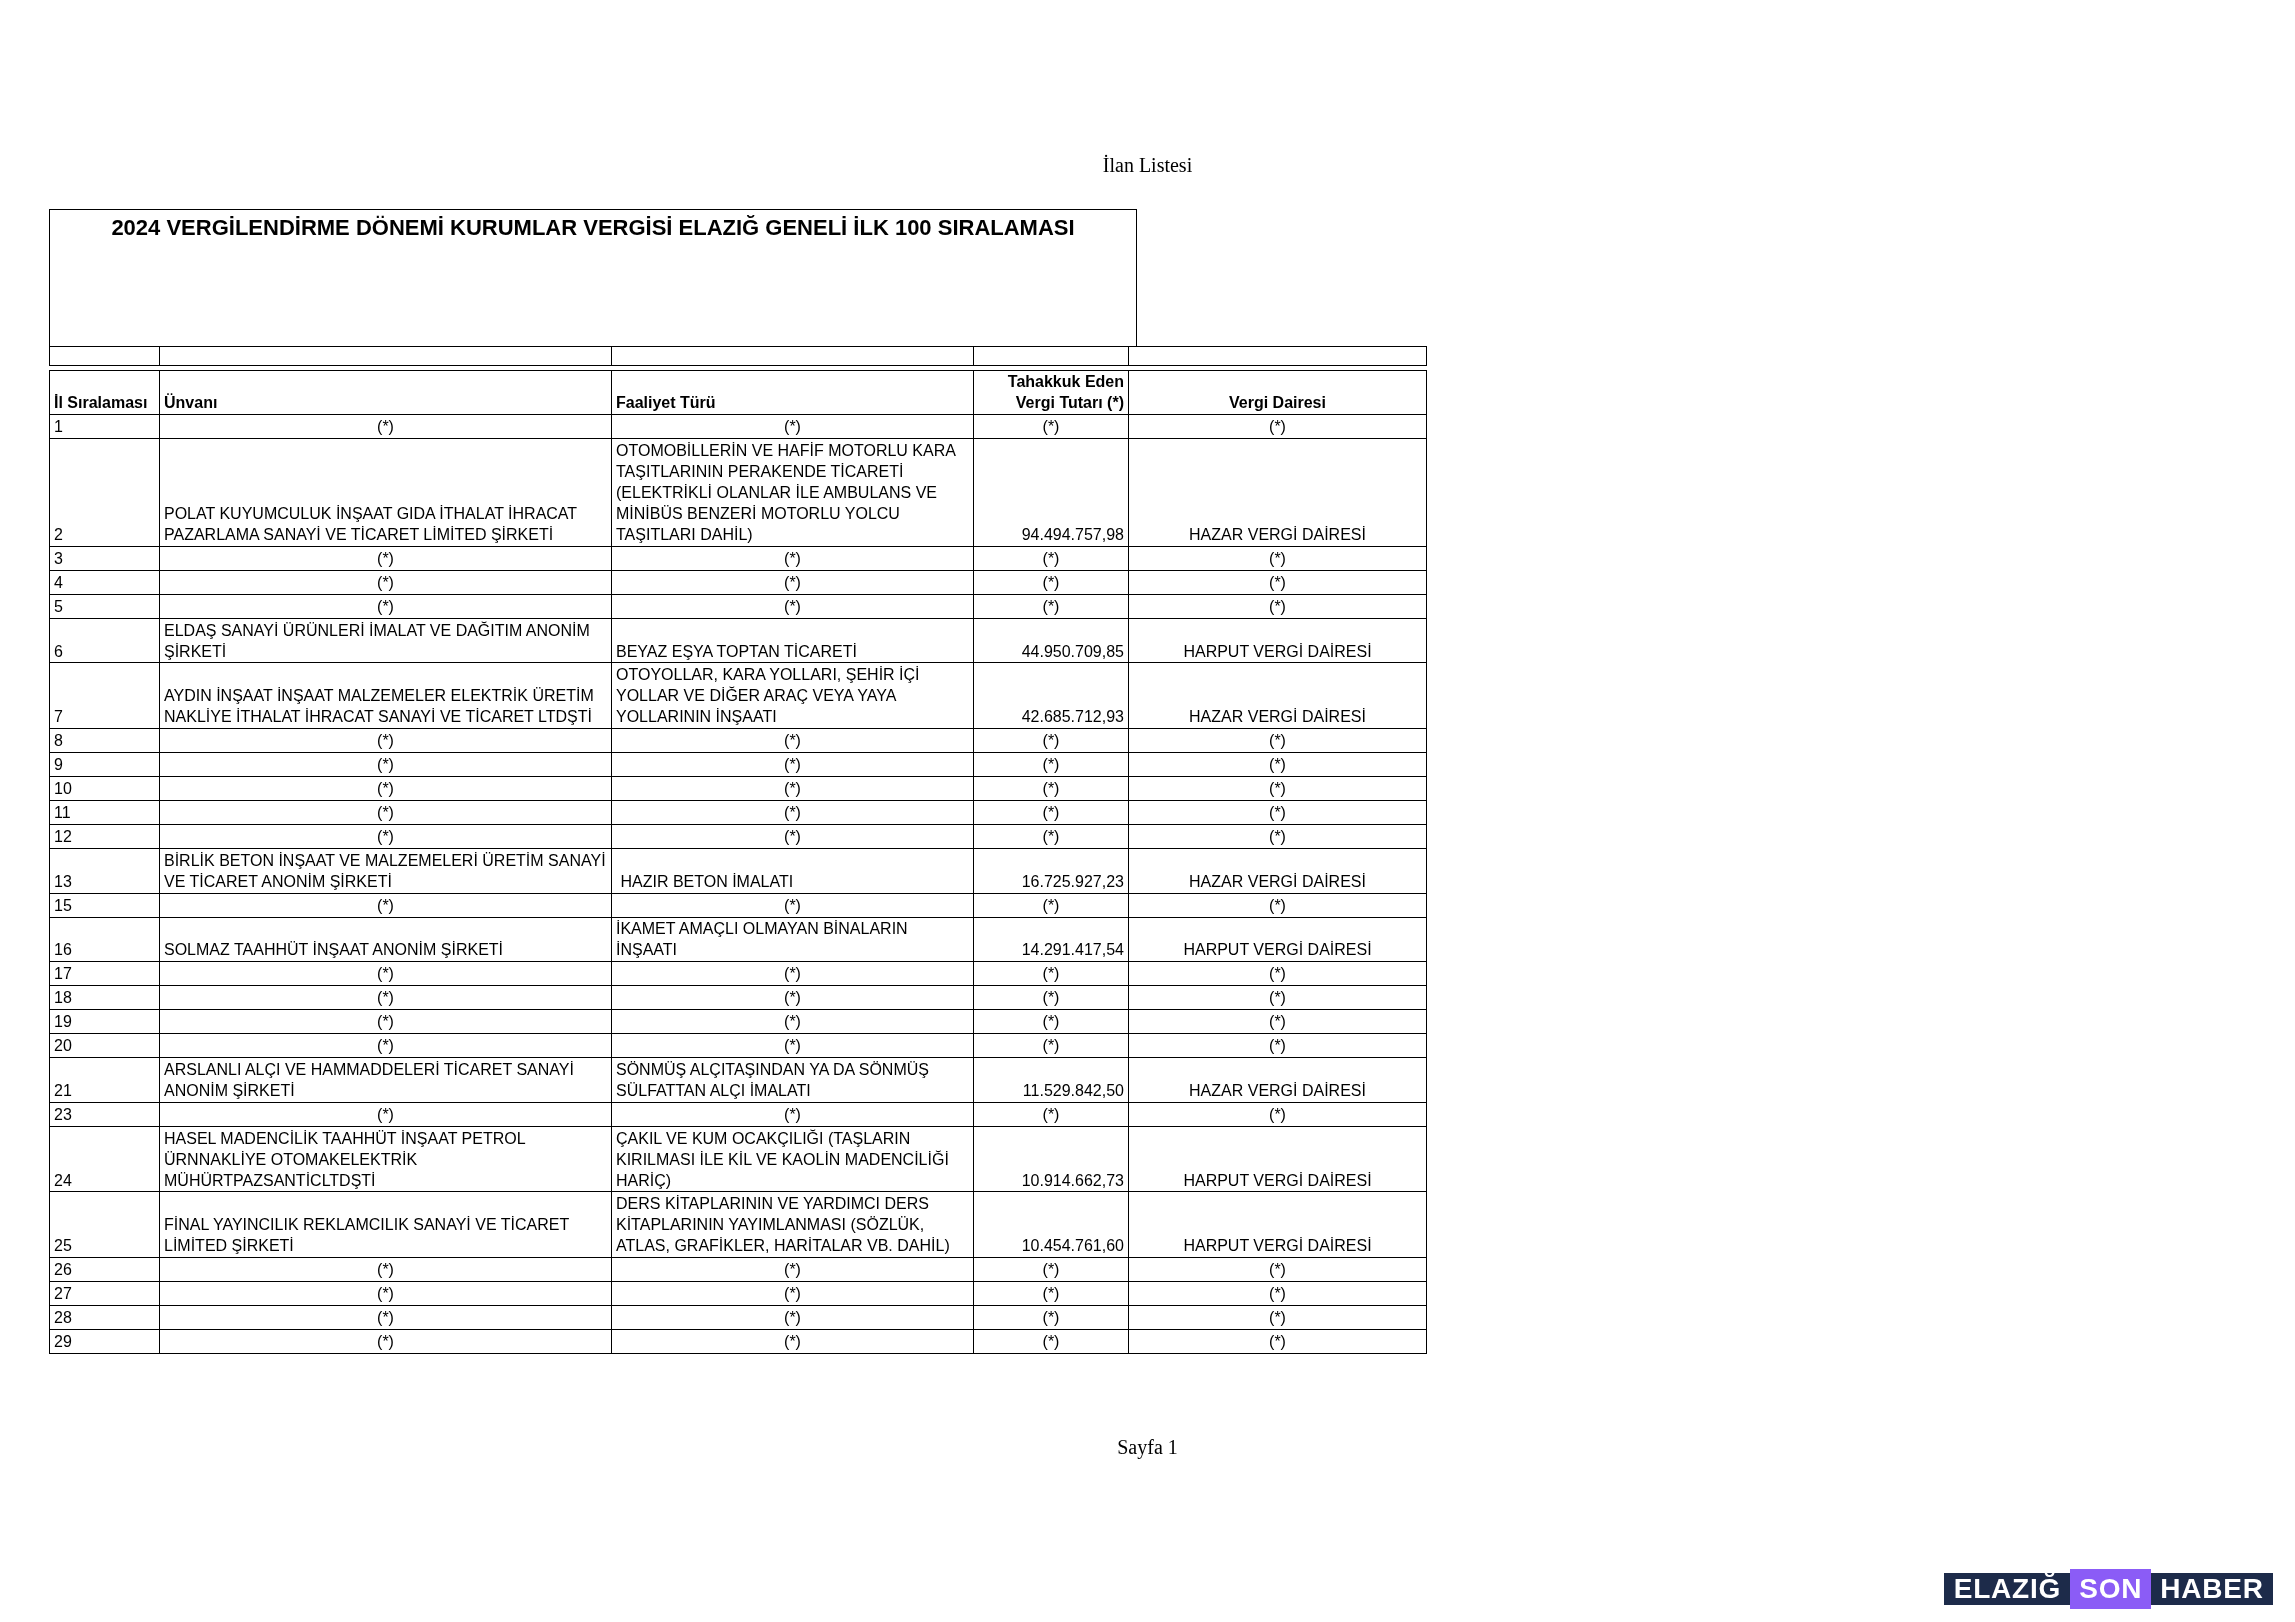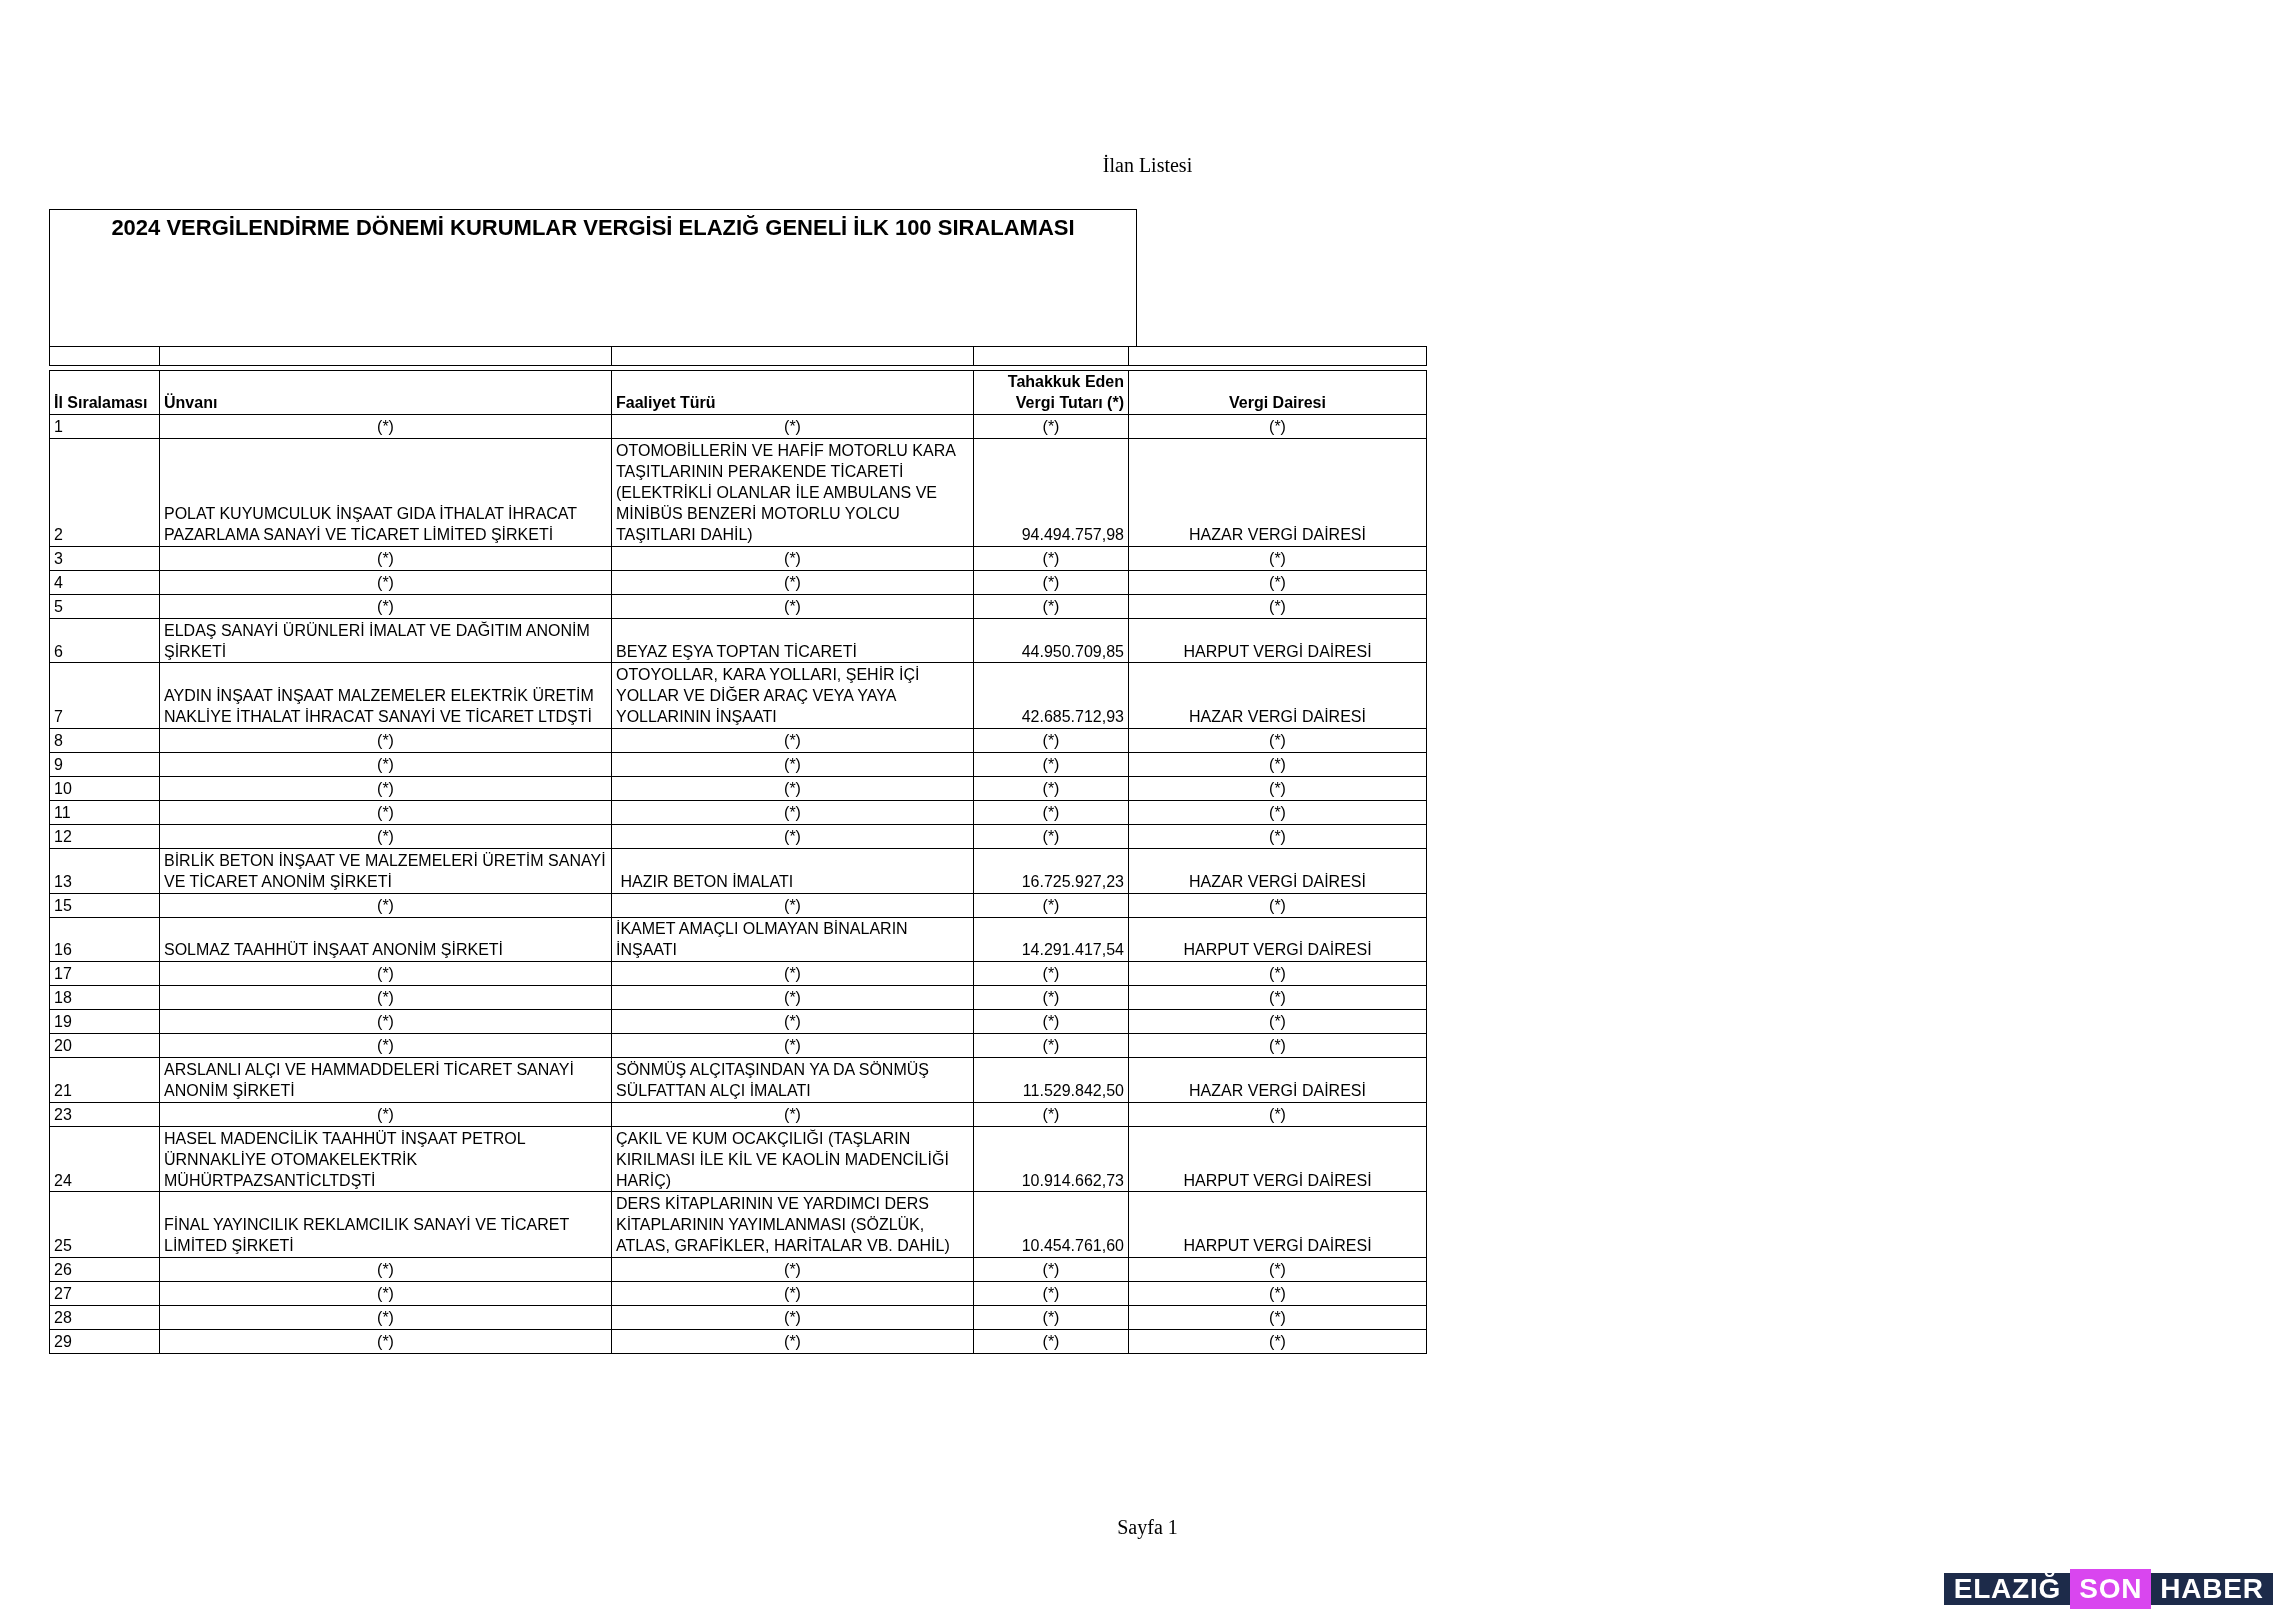--- a/index.html
+++ b/index.html
@@ -8,21 +8,21 @@
     background:#ffffff; color:#000;
     font-family:"Liberation Sans", sans-serif;
   }
   .serif { font-family:"Liberation Serif", serif; }
 
   #ilan-listesi {
     position:absolute; top:154px; left:0; width:2295px;
     text-align:center; font-size:20px;
   }
   #sayfa {
-    position:absolute; top:1516px; left:0; width:2295px;
+    position:absolute; top:1436px; left:0; width:2295px;
     text-align:center; font-size:20px;
   }
 
   #tablewrap { position:absolute; left:49px; top:209px; width:1377px; }
 
   .title-box {
     box-sizing:border-box; width:1088px; height:137px;
     border:1.6px solid #000; border-bottom:none;
     text-align:center; padding-top:4.9px;
     font-weight:bold; font-size:22px;
@@ -300,16 +300,16 @@
     <td class="daire masked">(*)</td>
   </tr>
       </tbody>
   </table>
 </div>
 
 <div id="sayfa" class="serif">Sayfa 1</div>
 
 <div id="logo" style="background: rgb(29, 43, 74);">
   <span>ELAZIĞ</span>
-  <span class="son-block" style="background: #d946ef;">SON</span>
+  <span class="son-block" style="background: #8b5cf6;">SON</span>
   <span>HABER</span>
 </div>
 
 
 </body></html>

